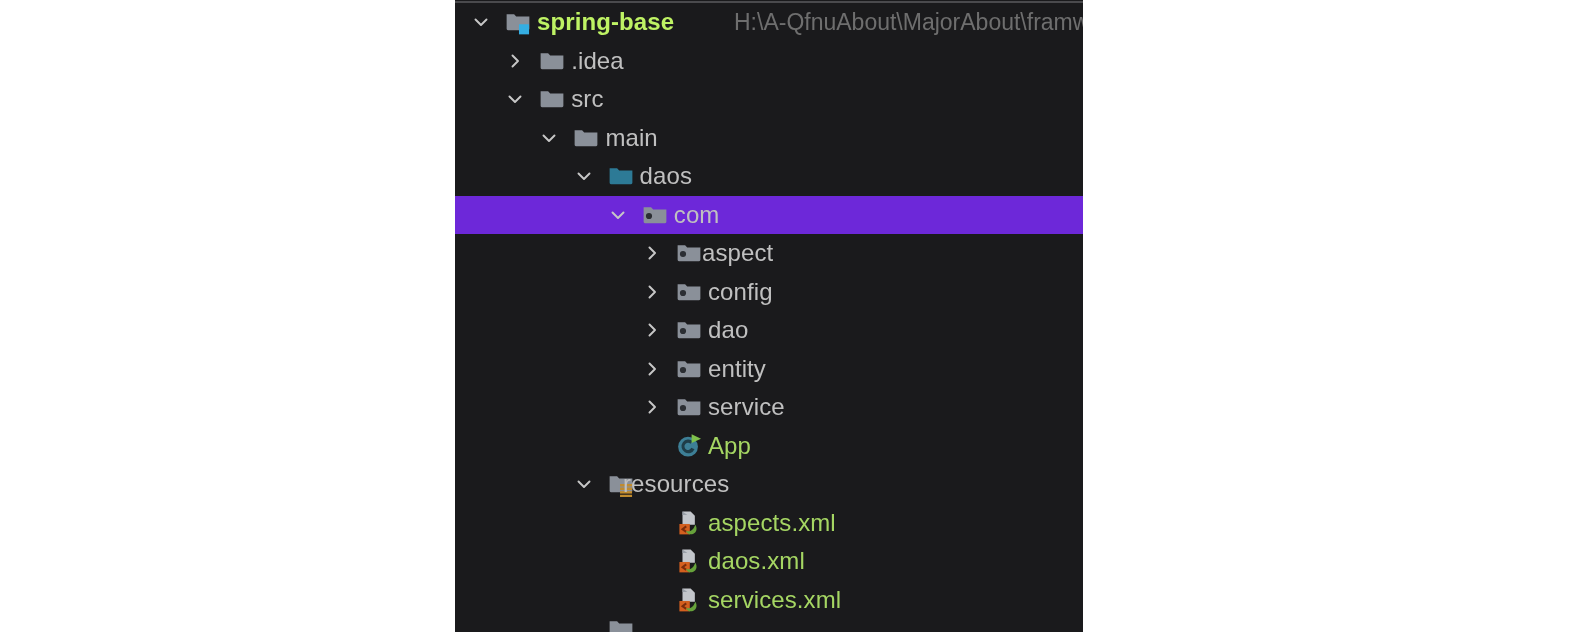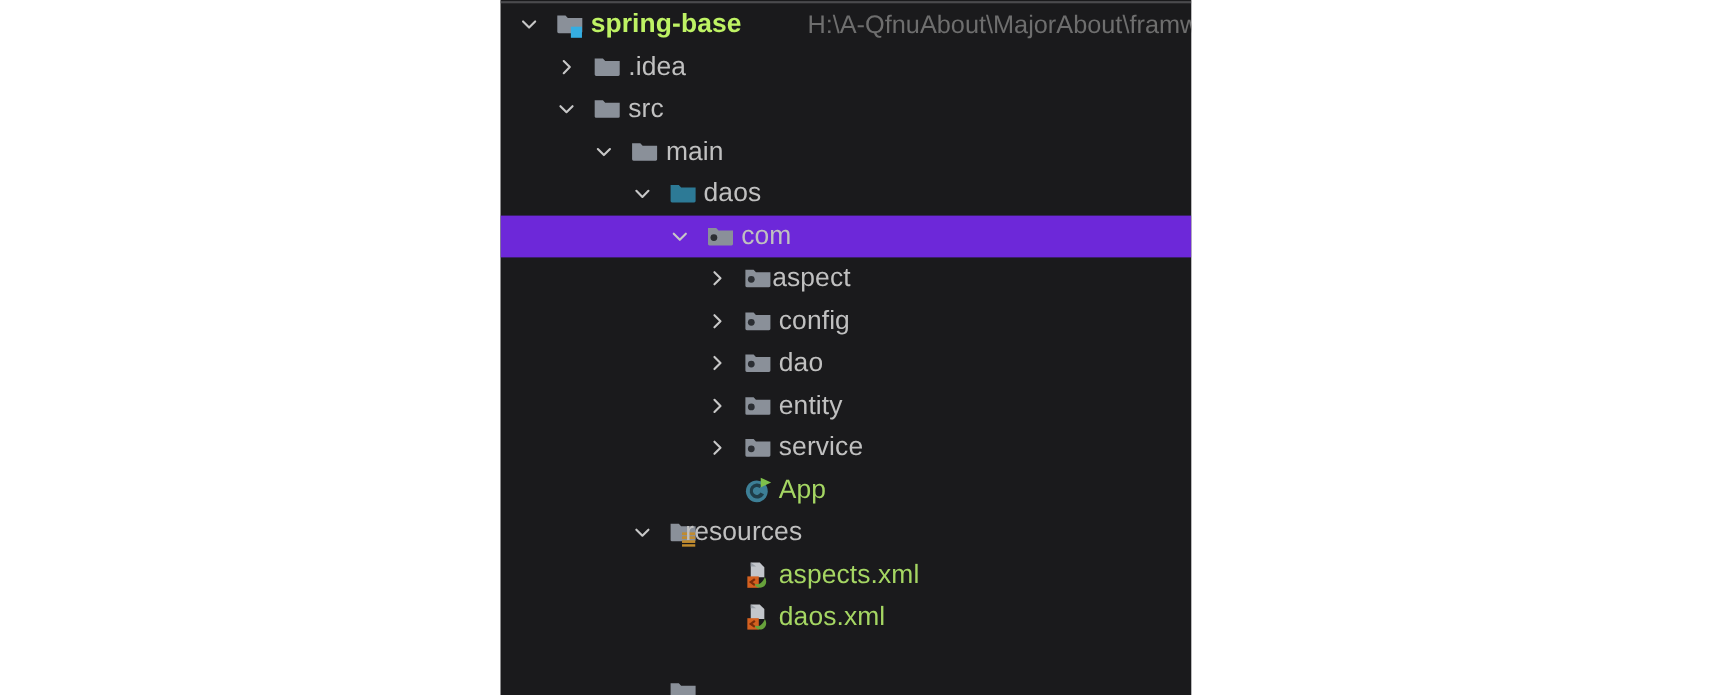--- a/index.html
+++ b/index.html
@@ -283,20 +283,32 @@
           <span class="icon" style="left: 221px;">
             <svg width="26" height="26" viewBox="0 0 16 16">
               <path d="M4.0 0.9h5.0l2.6 2.6v5.6H4.0Z" fill="#c3c6cb"></path>
               <path d="M4.0 3.1h3.0l-3.0 -2.2Z" fill="#9aa0a8"></path>
               <rect x="2.1" y="8.6" width="6.4" height="6.4" fill="#d4601f"></rect>
               <path d="M6.3 10.1 4.0 11.8 6.3 13.5" fill="none" stroke="#7a2c0b" stroke-width="1.25"></path>
               <path d="M11.9 9.0c1.3 2.0 0.9 4.6-1.2 5.6-2.1 1.0-4.3-0.2-4.5-1.9 1.9 0.9 4.3 0.1 5.7-3.7Z" fill="#67a23b"></path>
             </svg>
           </span>
           <span class="label green" style="left: 253px;">daos.xml</span>
+        </div>
+        <div class="row">
+          <span class="icon" style="left: 221px;">
+            <svg width="26" height="26" viewBox="0 0 16 16">
+              <path d="M4.0 0.9h5.0l2.6 2.6v5.6H4.0Z" fill="#c3c6cb"></path>
+              <path d="M4.0 3.1h3.0l-3.0 -2.2Z" fill="#9aa0a8"></path>
+              <rect x="2.1" y="8.6" width="6.4" height="6.4" fill="#d4601f"></rect>
+              <path d="M6.3 10.1 4.0 11.8 6.3 13.5" fill="none" stroke="#7a2c0b" stroke-width="1.25"></path>
+              <path d="M11.9 9.0c1.3 2.0 0.9 4.6-1.2 5.6-2.1 1.0-4.3-0.2-4.5-1.9 1.9 0.9 4.3 0.1 5.7-3.7Z" fill="#67a23b"></path>
+            </svg>
+          </span>
+          <span class="label green" style="left: 253px;">services.xml</span>
         </div>
       </div>
   <div id="clipped-row">
         <span class="icon" style="left:152.60000000000002px; top:0px">
           <svg width="26" height="26" viewBox="0 0 16 16">
             <path d="M1 3.2h4.6l1.3 1.4H15v7.6a0.8 0.8 0 0 1-0.8 0.8H1.8A0.8 0.8 0 0 1 1 12.2Z" fill="#8a9099"></path>
           </svg>
         </span>
       </div>
     </div>

